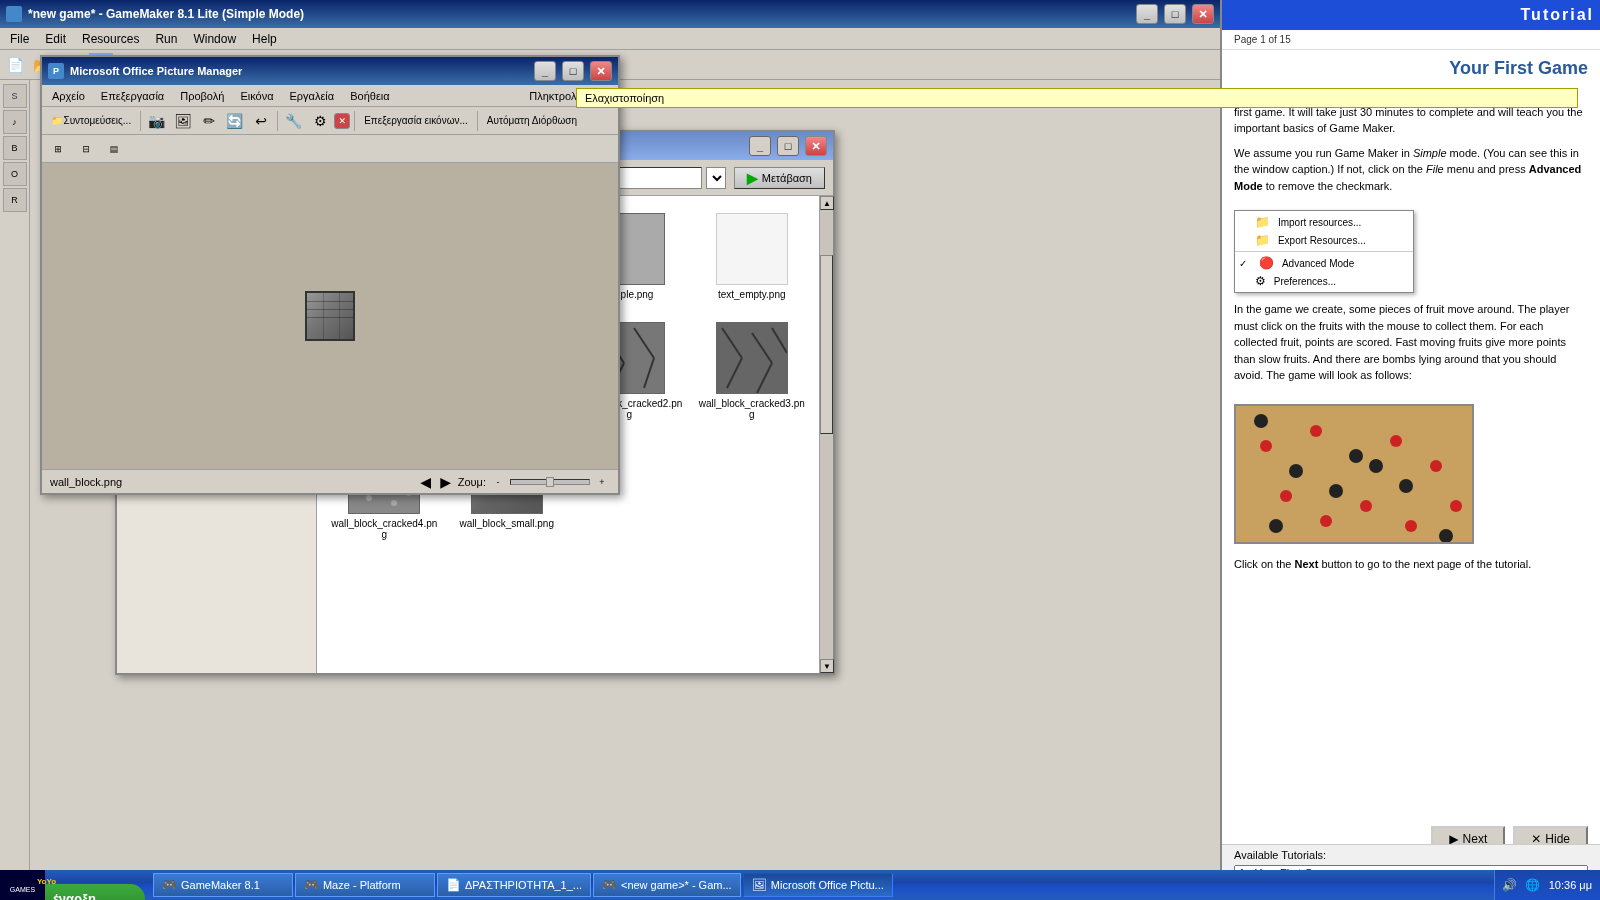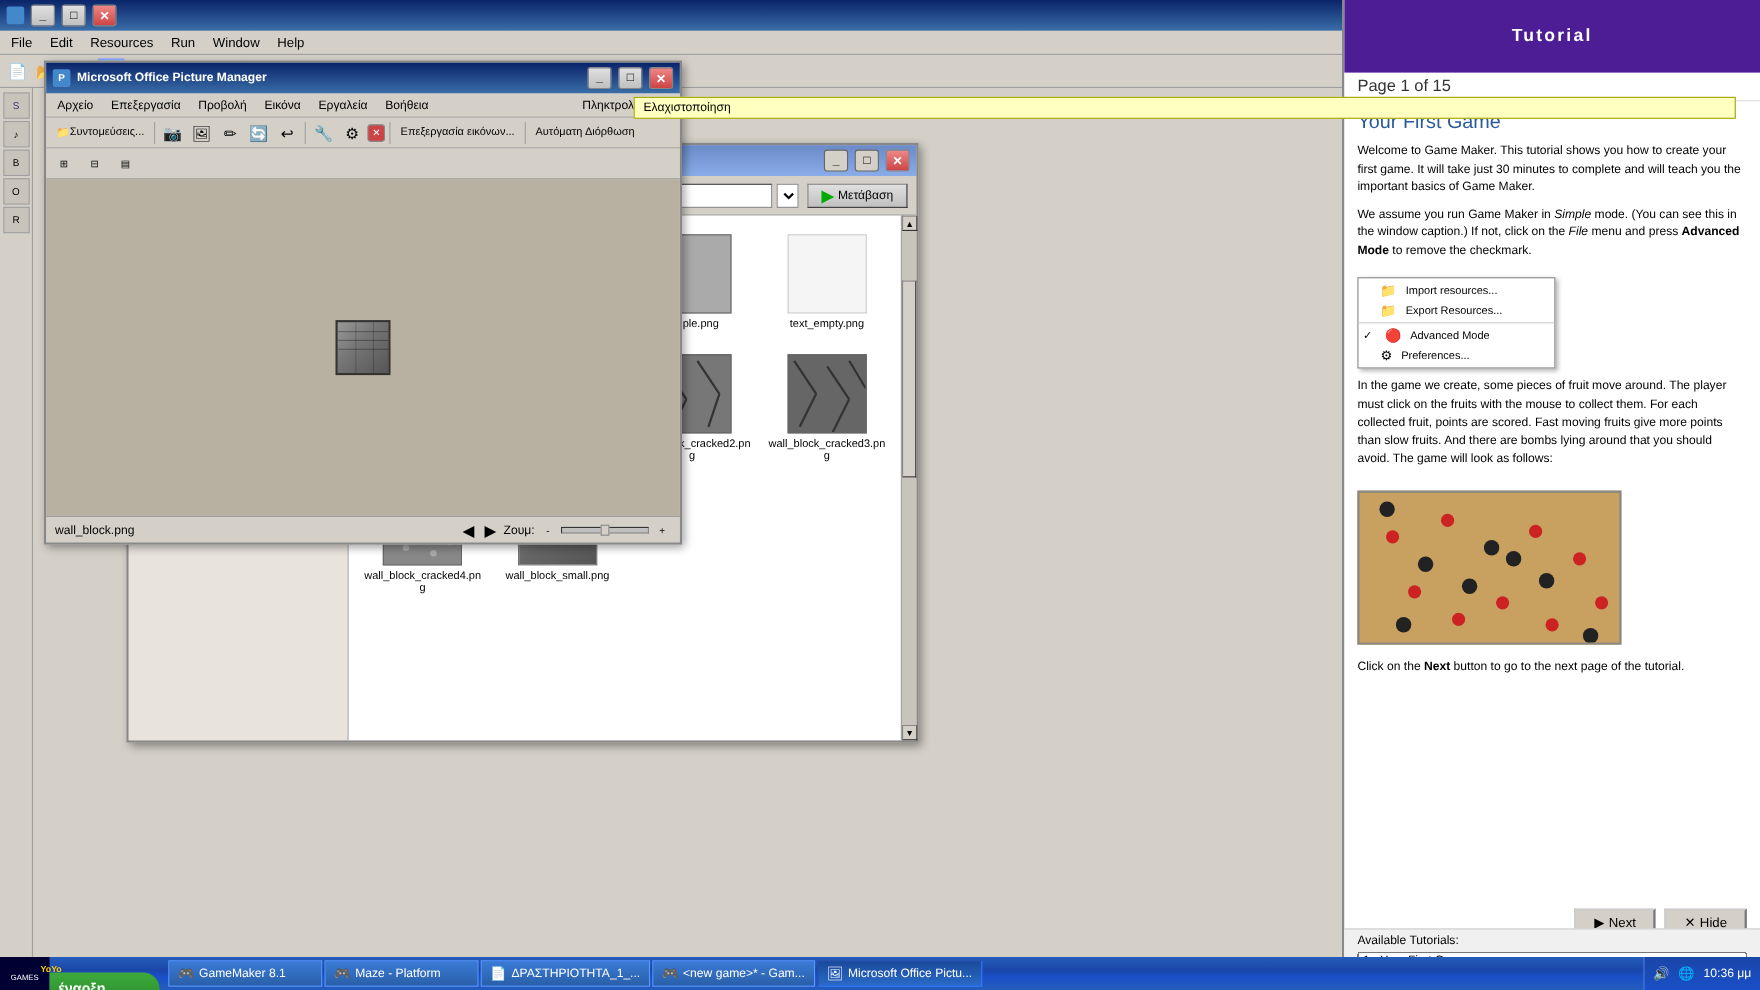--- a/index.html
+++ b/index.html
@@ -189,39 +189,40 @@
       position: absolute;
       right: 0;
       top: 0;
       width: 380px;
       height: 900px;
       background: white;
       border-left: 2px solid #888;
       overflow: hidden;
     }
     .tutorial-header {
-      background: #4c1d95;
+      background: #1d4ed8;
       color: white;
-      text-align: center;
-      padding: 24px;
+      text-align: right;
+      padding: 6px;
       font-size: 16px;
       font-weight: bold;
       letter-spacing: 2px;
     }
     .tutorial-page-info {
       padding: 4px 12px;
-      font-size: 15px;
+      font-size: 10px;
       color: #333;
       border-bottom: 1px solid #ddd;
     }
     .tutorial-title {
       font-size: 18px;
-      font-weight: normal;
+      font-weight: bold;
       color: #2a5a9a;
       padding: 8px 12px 4px;
+      text-align: right;
     }
     .tutorial-body {
       padding: 4px 12px;
       font-size: 11px;
       line-height: 1.5;
       color: #000;
     }
     .tutorial-body p { margin-bottom: 8px; }
     .tutorial-body .keyword { font-style: italic; }
     .tutorial-body .bold { font-weight: bold; }
@@ -540,20 +541,21 @@
     }
     .mini-menu-sep { height: 1px; background: #ccc; margin: 2px 0; }
   </style>
 </head>
 <body>
 
 <div class="gm-main">
 
   <div class="gm-titlebar">
     <div class="gm-titlebar-icon"></div>
+    <span class="gm-titlebar-title">*new game* - GameMaker 8.1 Lite (Simple Mode)</span>
     <div class="win-btn">_</div>
     <div class="win-btn">□</div>
     <div class="win-btn close">✕</div>
   </div>
 
   <div class="gm-menubar">
     <span class="menu-item">File</span>
     <span class="menu-item">Edit</span>
     <span class="menu-item">Resources</span>
     <span class="menu-item">Run</span>

